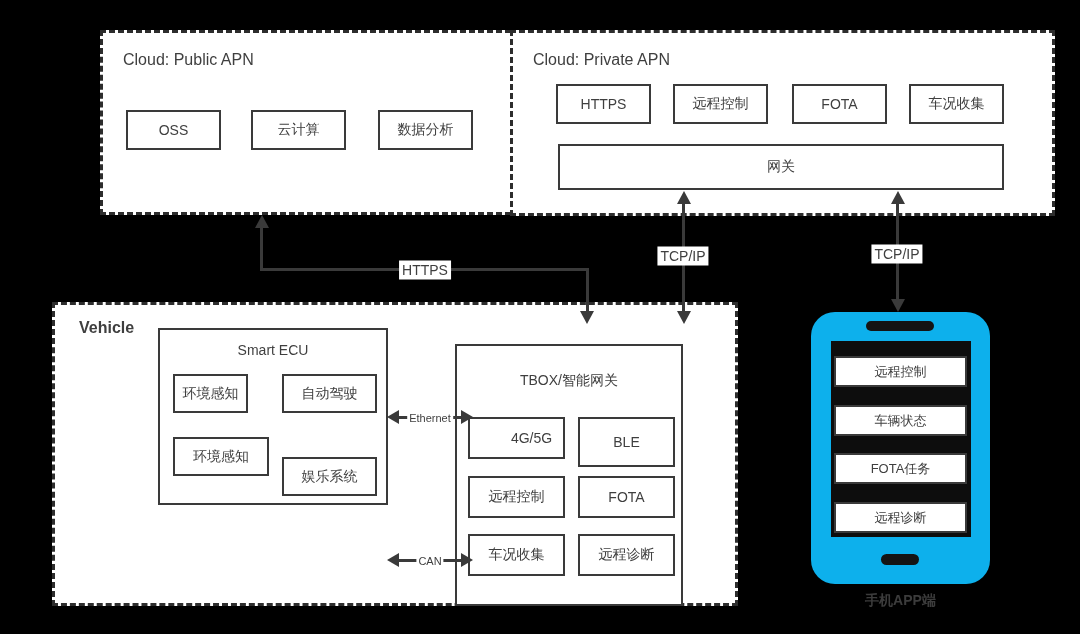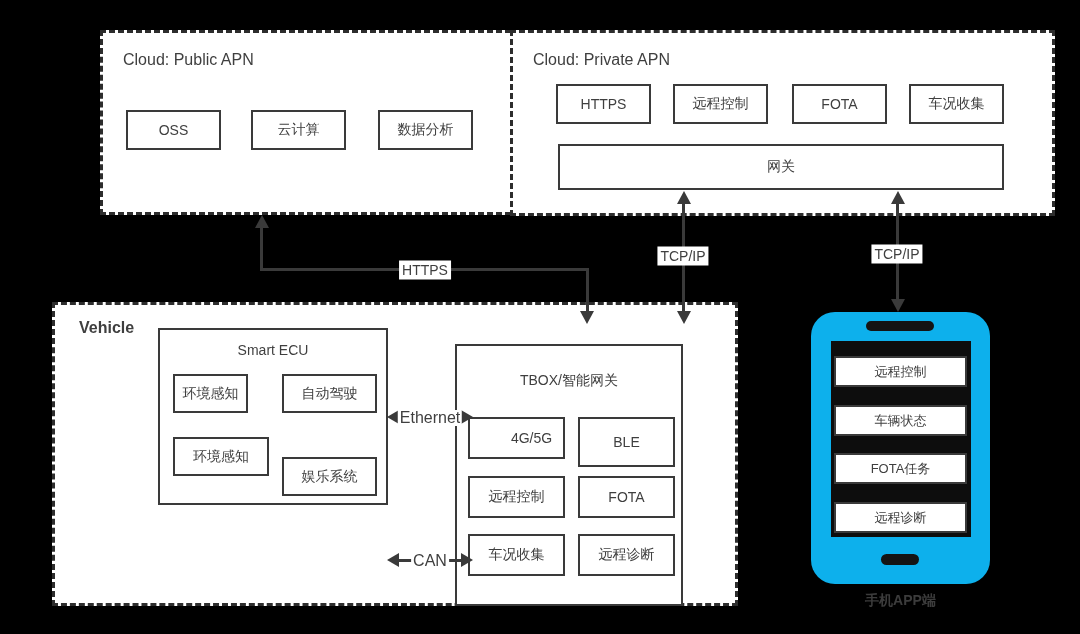--- a/index.html
+++ b/index.html
@@ -30,21 +30,21 @@
   .arrow.down  { border-left:7px solid transparent; border-right:7px solid transparent; border-top:13px solid #3a3a3a; }
   .arrow.left  { border-top:7px solid transparent; border-bottom:7px solid transparent; border-right:12px solid #3a3a3a; }
   .arrow.right { border-top:7px solid transparent; border-bottom:7px solid transparent; border-left:12px solid #3a3a3a; }
   .chip {
     position:absolute; transform:translate(-50%,-50%);
     background:#ffffff; color:#3f3f3f; font-size:14px; line-height:17px;
     padding:1px 3px; white-space:nowrap;
   }
   .inline-label {
     position:absolute; transform:translate(-50%,-50%);
-    background:#ffffff; color:#3f3f3f; font-size:16px; line-height:16px;
+    background:#ffffff; color:#3f3f3f; font-size:11px; line-height:16px;
     padding:0 2px; white-space:nowrap;
   }
   
   .phone-body {
     position:absolute; left:811px; top:312px; width:179px; height:272px;
     background:#0db0ec; border-radius:24px;
   }
   .phone-speaker {
     position:absolute; left:55px; top:9px; width:68px; height:10px;
     background:#141414; border-radius:6px;

